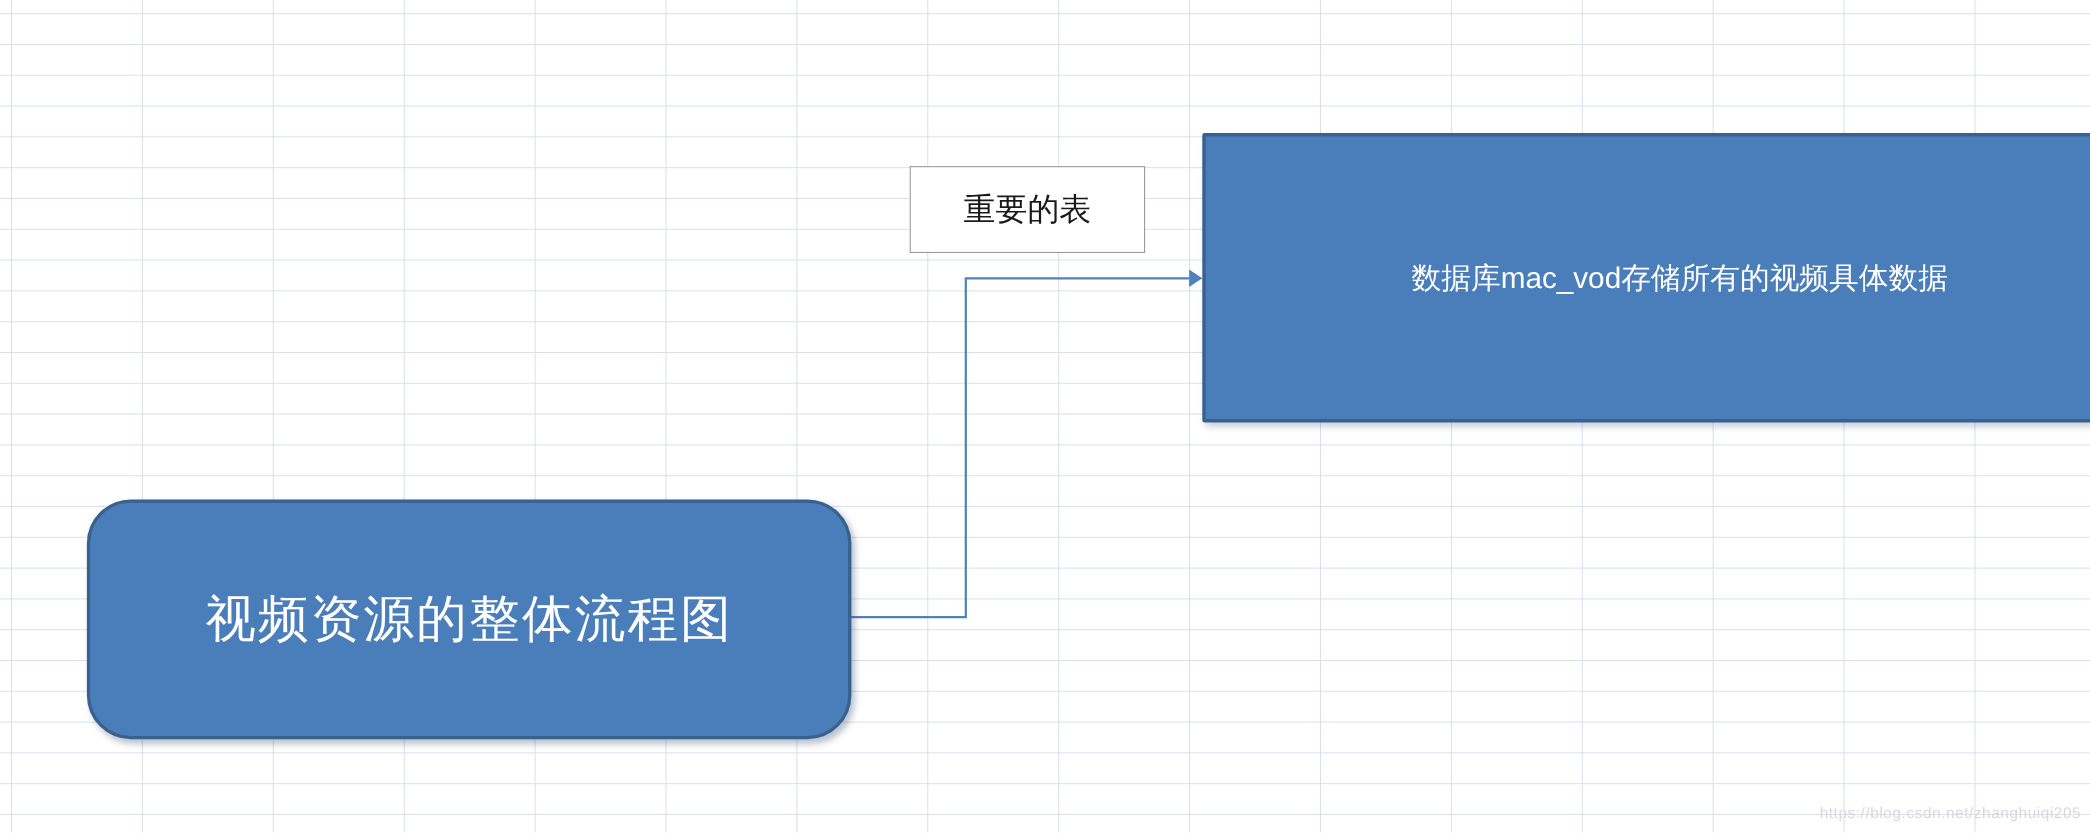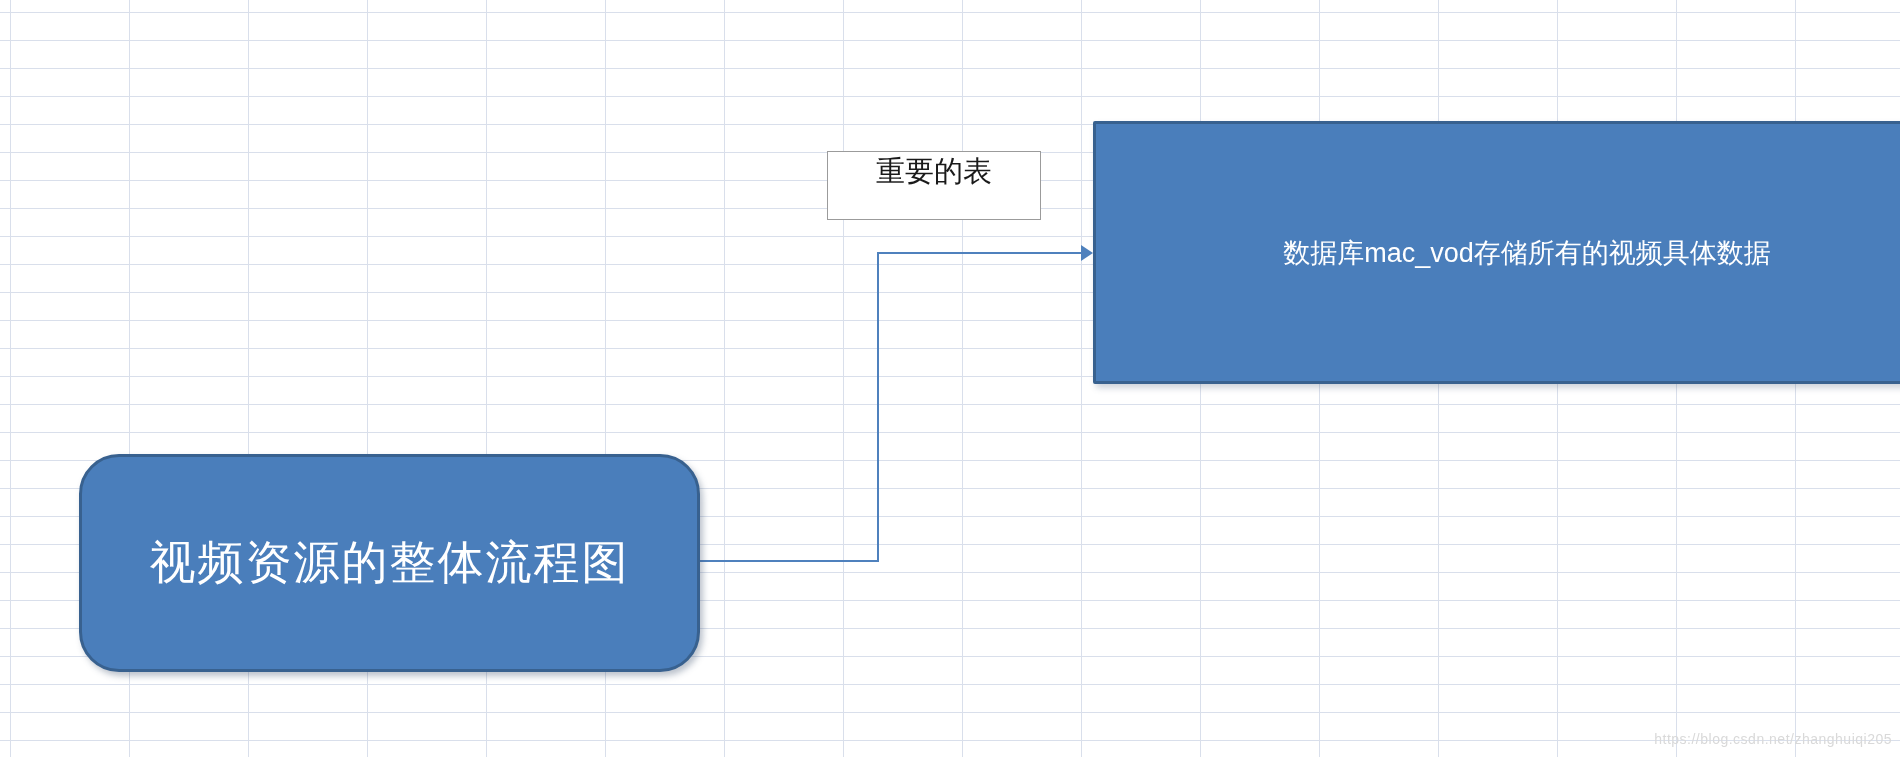--- a/index.html
+++ b/index.html
@@ -40,21 +40,21 @@
     color: #ffffff;
     display: flex;
     align-items: center;
     justify-content: center;
     text-align: center;
   }
 
   .left-node {
     left: 79px;
     top: 454px;
-    width: 621px;
+    width: 695px;
     height: 218px;
     border-radius: 40px;
     box-shadow: 3px 4px 6px rgba(60, 80, 110, 0.35);
   }
 
   .left-node .left-node-text {
     font-family: "Liberation Serif", "DejaVu Serif", serif;
     font-size: 46px;
     letter-spacing: 2px;
     color: #ffffff;
@@ -76,25 +76,26 @@
     line-height: 42px;
     color: #ffffff;
     white-space: nowrap;
   }
 
   .label-box {
     position: absolute;
     left: 827px;
     top: 151px;
     width: 214px;
-    height: 69px;
+    height: 79px;
     box-sizing: border-box;
     background: #ffffff;
     border: 1px solid #9b9b9b;
     display: flex;
+    align-items: center;
     justify-content: center;
   }
 
   .label-box .label-text {
     font-family: "Liberation Serif", "DejaVu Serif", serif;
     font-size: 29px;
     color: #1a1a1a;
     white-space: nowrap;
   }
 

